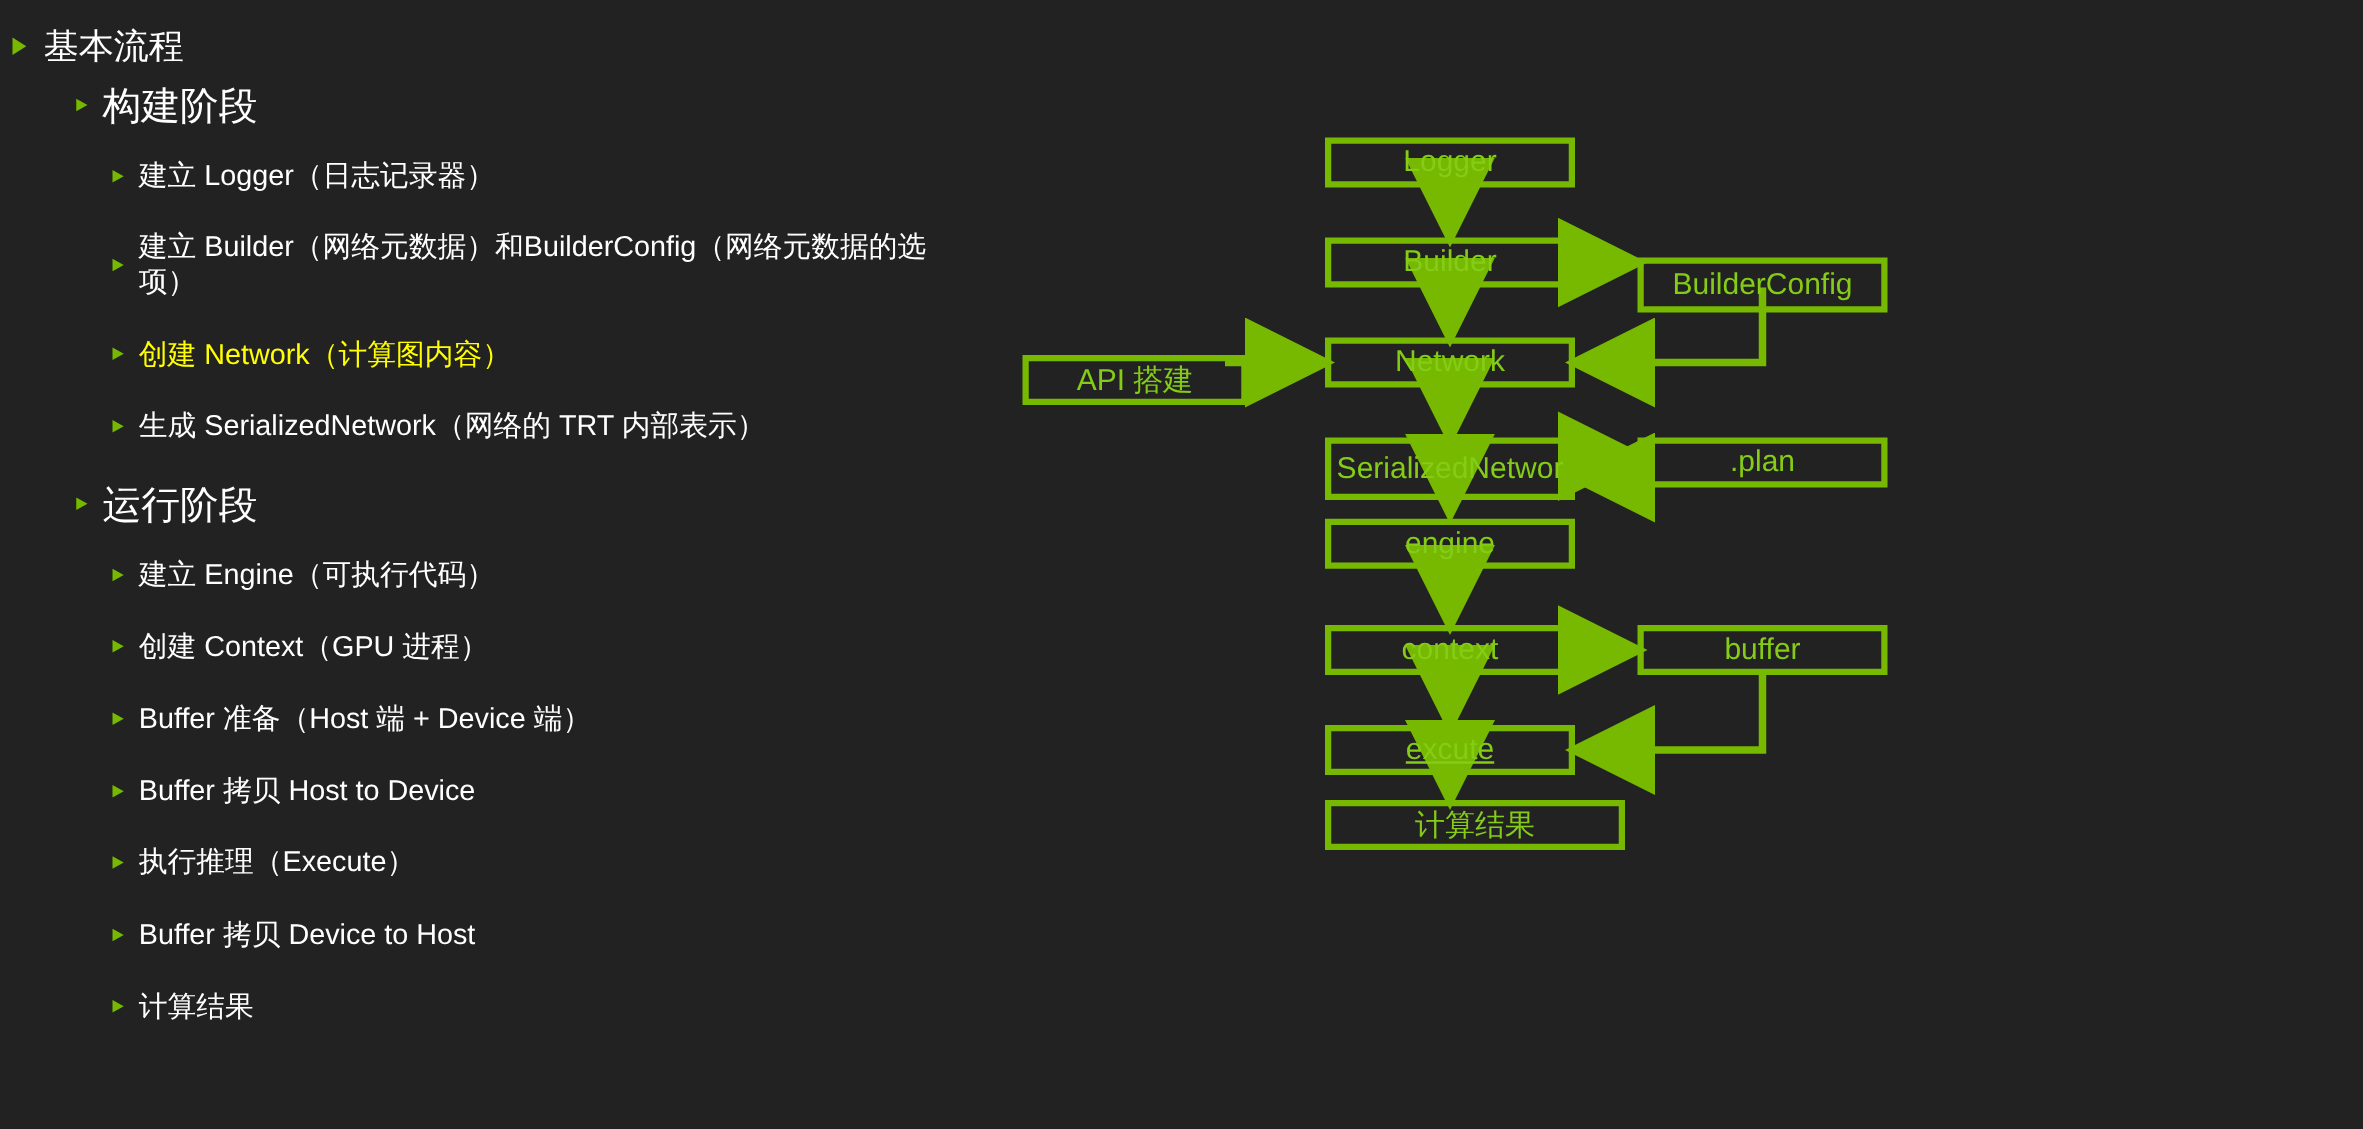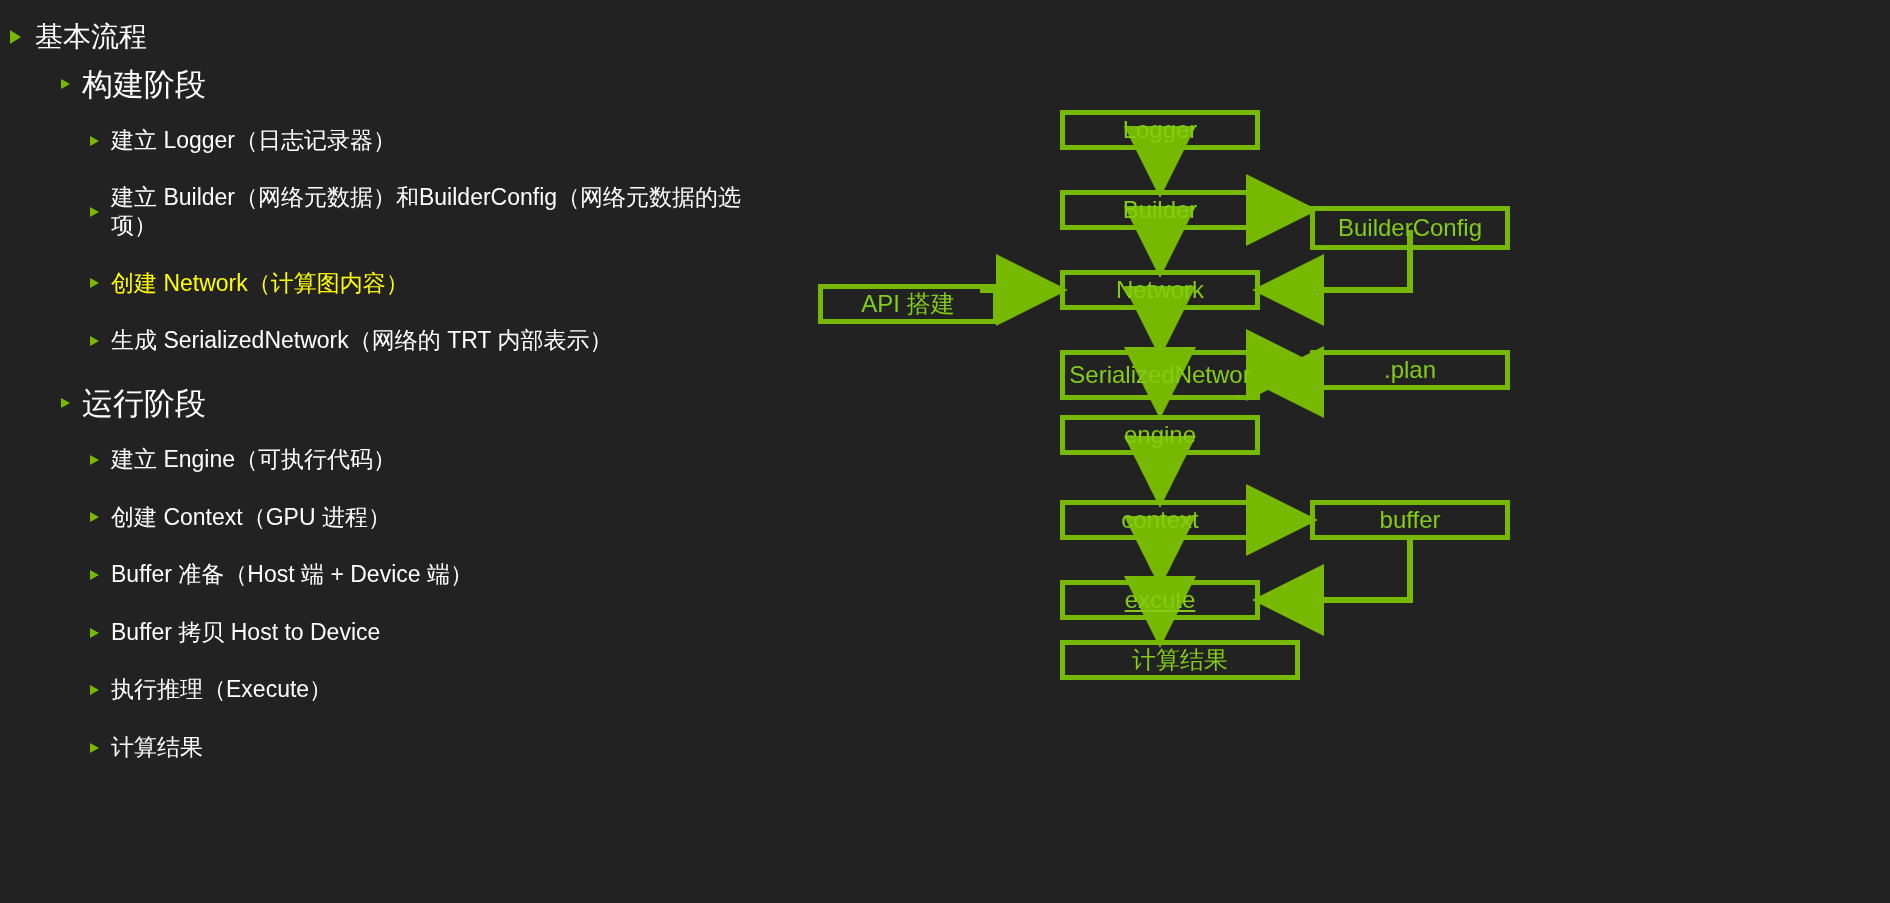--- a/index.html
+++ b/index.html
@@ -120,20 +120,24 @@
   <div class="row row-h3">
     <span class="tri-sm"></span>
     <span>Buffer 拷贝 Host to Device</span>
   </div>
   <div class="row row-h3">
     <span class="tri-sm"></span>
     <span>执行推理（Execute）</span>
   </div>
   <div class="row row-h3">
     <span class="tri-sm"></span>
+    <span>Buffer 拷贝 Device to Host</span>
+  </div>
+  <div class="row row-h3">
+    <span class="tri-sm"></span>
     <span>计算结果</span>
   </div>
 </div>
 
 <div class="diagram">
   <svg class="conn">
     <defs>
       <marker id="ah" markerWidth="12" markerHeight="12" refX="10" refY="6" orient="auto">
         <path d="M0,0 L12,6 L0,12 Z" class="ghead"></path>
       </marker>

